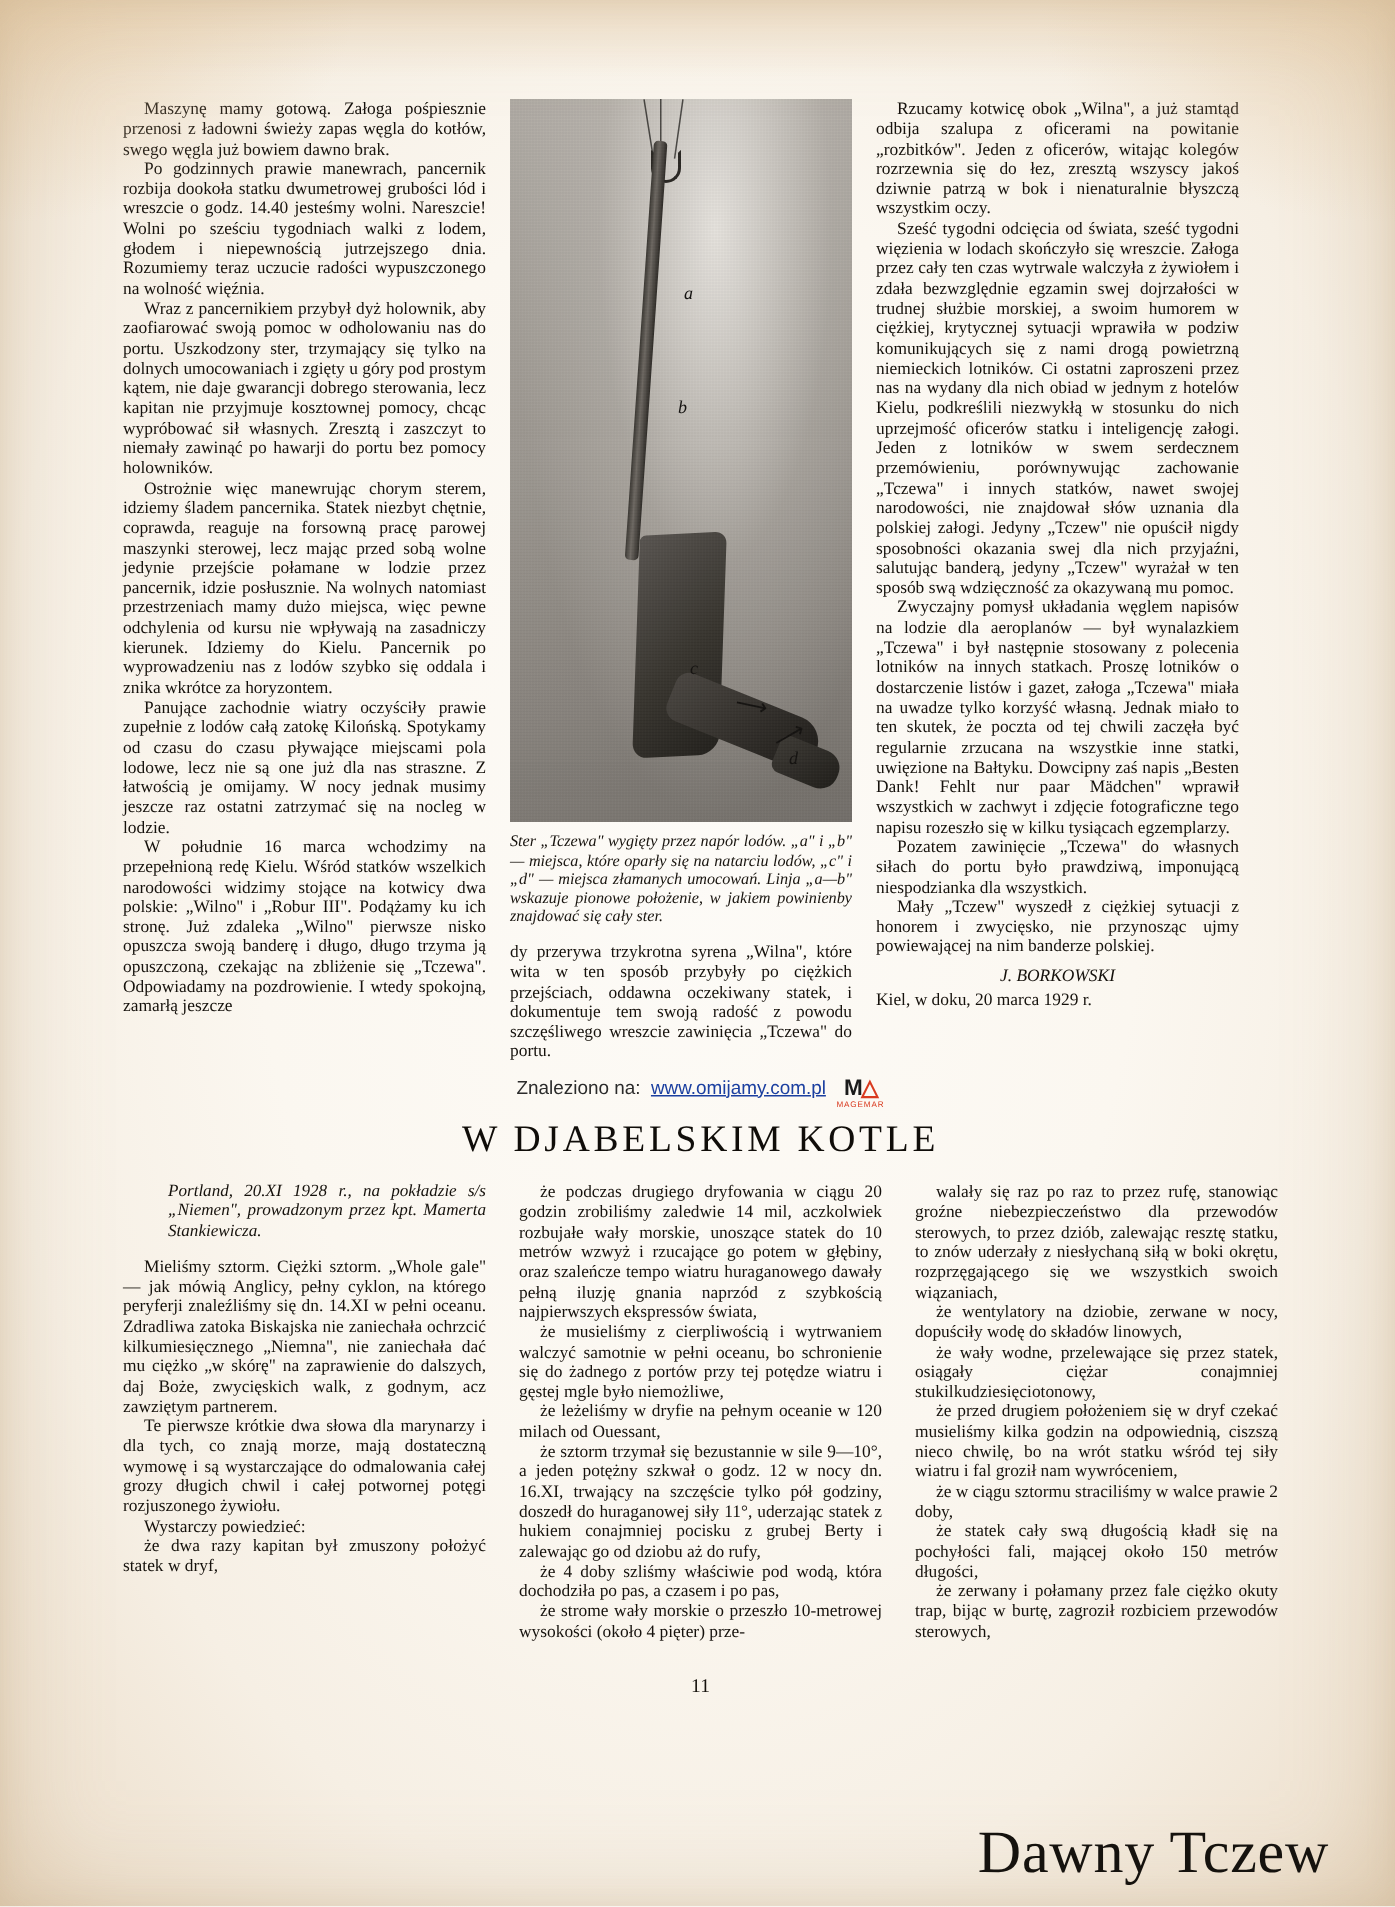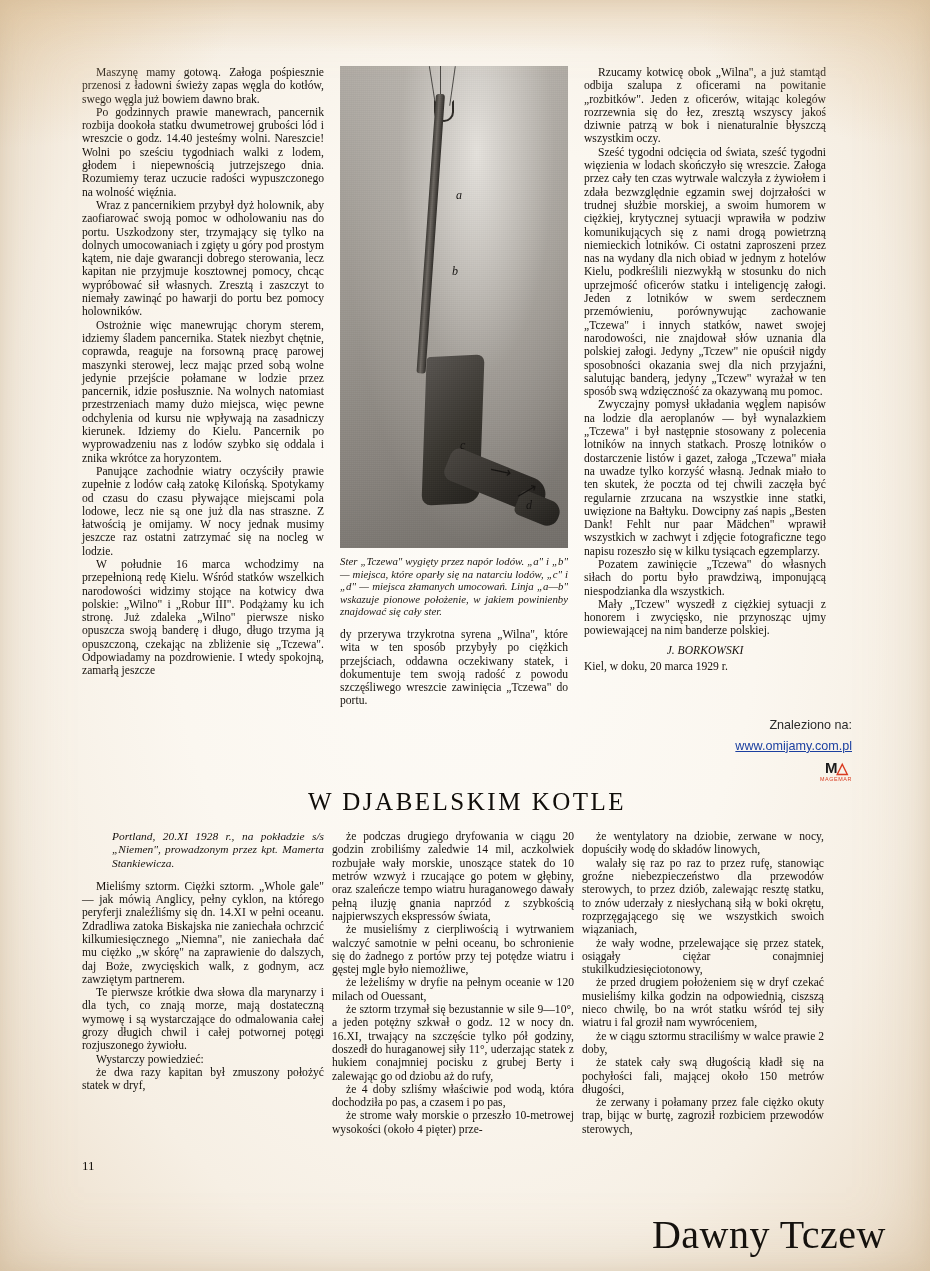--- a/index.html
+++ b/index.html
@@ -193,27 +193,26 @@
   .dateline {
     margin-top: 3px;
     font-size: 11.6px;
     color: #15110c;
   }
 
   
   .found {
     margin-top: 10px;
     display: flex;
-    align-items: flex-end;
+    align-items: flex-start;
     justify-content: center;
     gap: 7px;
     font-family: "Liberation Sans", sans-serif;
     font-size: 12.6px;
     color: #2b2b2b;
-    flex-direction: column;
   }
   .found a {
     color: #1b3fa0;
     text-decoration: underline;
   }
   .logo {
     display: inline-flex;
     flex-direction: column;
     align-items: center;
     line-height: 1;
@@ -241,37 +240,37 @@
     font-family: "Liberation Serif", serif;
     font-weight: normal;
     font-size: 25px;
     letter-spacing: 2.5px;
     color: #100d09;
   }
 
   
   .bottom-area {
     display: flex;
-    gap: 8px;
+    gap: 22px;
     align-items: flex-start;
   }
   .bcol { width: 242px; }
   .lede {
     font-style: italic;
     font-size: 11.4px;
     line-height: 13.2px;
     text-align: justify;
     margin: 0 0 10px 0;
     padding-left: 30px;
     color: #15110c;
   }
 
   .folio {
     margin-top: 22px;
-    text-align: left;
+    text-align: center;
     font-size: 13px;
     color: #15110c;
   }
 
   
   .watermark {
     position: absolute;
     right: 44px;
     bottom: 13px;
     font-family: "Liberation Serif", serif;
@@ -361,22 +360,22 @@
       </div>
       <div class="bcol">
         <p class="body">że podczas drugiego dryfowania w ciągu 20 godzin zrobiliśmy zaledwie 14 mil, aczkolwiek rozbujałe wały morskie, unoszące statek do 10 metrów wzwyż i rzucające go potem w głębiny, oraz szaleńcze tempo wiatru huraganowego dawały pełną iluzję gnania naprzód z szybkością najpierwszych ekspressów świata,</p>
         <p class="body">że musieliśmy z cierpliwością i wytrwaniem walczyć samotnie w pełni oceanu, bo schronienie się do żadnego z portów przy tej potędze wiatru i gęstej mgle było niemożliwe,</p>
         <p class="body">że leżeliśmy w dryfie na pełnym oceanie w 120 milach od Ouessant,</p>
         <p class="body">że sztorm trzymał się bezustannie w sile 9—10°, a jeden potężny szkwał o godz. 12 w nocy dn. 16.XI, trwający na szczęście tylko pół godziny, doszedł do huraganowej siły 11°, uderzając statek z hukiem conajmniej pocisku z grubej Berty i zalewając go od dziobu aż do rufy,</p>
         <p class="body">że 4 doby szliśmy właściwie pod wodą, która dochodziła po pas, a czasem i po pas,</p>
         <p class="body">że strome wały morskie o przeszło 10-metrowej wysokości (około 4 pięter) prze-</p>
       </div>
       <div class="bcol">
+        <p class="body">walały się raz po raz to przez rufę, stanowiąc groźne niebezpieczeństwo dla przewodów sterowych, to przez dziób, zalewając resztę statku, to znów uderzały z niesłychaną siłą w boki okrętu, rozprzęgającego się we wszystkich swoich wiązaniach,</p>
         <p class="body">że wentylatory na dziobie, zerwane w nocy, dopuściły wodę do składów linowych,</p>
-        <p class="body">walały się raz po raz to przez rufę, stanowiąc groźne niebezpieczeństwo dla przewodów sterowych, to przez dziób, zalewając resztę statku, to znów uderzały z niesłychaną siłą w boki okrętu, rozprzęgającego się we wszystkich swoich wiązaniach,</p>
         <p class="body">że wały wodne, przelewające się przez statek, osiągały ciężar conajmniej stukilkudziesięciotonowy,</p>
         <p class="body">że przed drugiem położeniem się w dryf czekać musieliśmy kilka godzin na odpowiednią, ciszszą nieco chwilę, bo na wrót statku wśród tej siły wiatru i fal groził nam wywróceniem,</p>
         <p class="body">że w ciągu sztormu straciliśmy w walce prawie 2 doby,</p>
         <p class="body">że statek cały swą długością kładł się na pochyłości fali, mającej około 150 metrów długości,</p>
         <p class="body">że zerwany i połamany przez fale ciężko okuty trap, bijąc w burtę, zagroził rozbiciem przewodów sterowych,</p>
       </div>
     </div>
 
     <div class="folio">11</div>
   </div>

